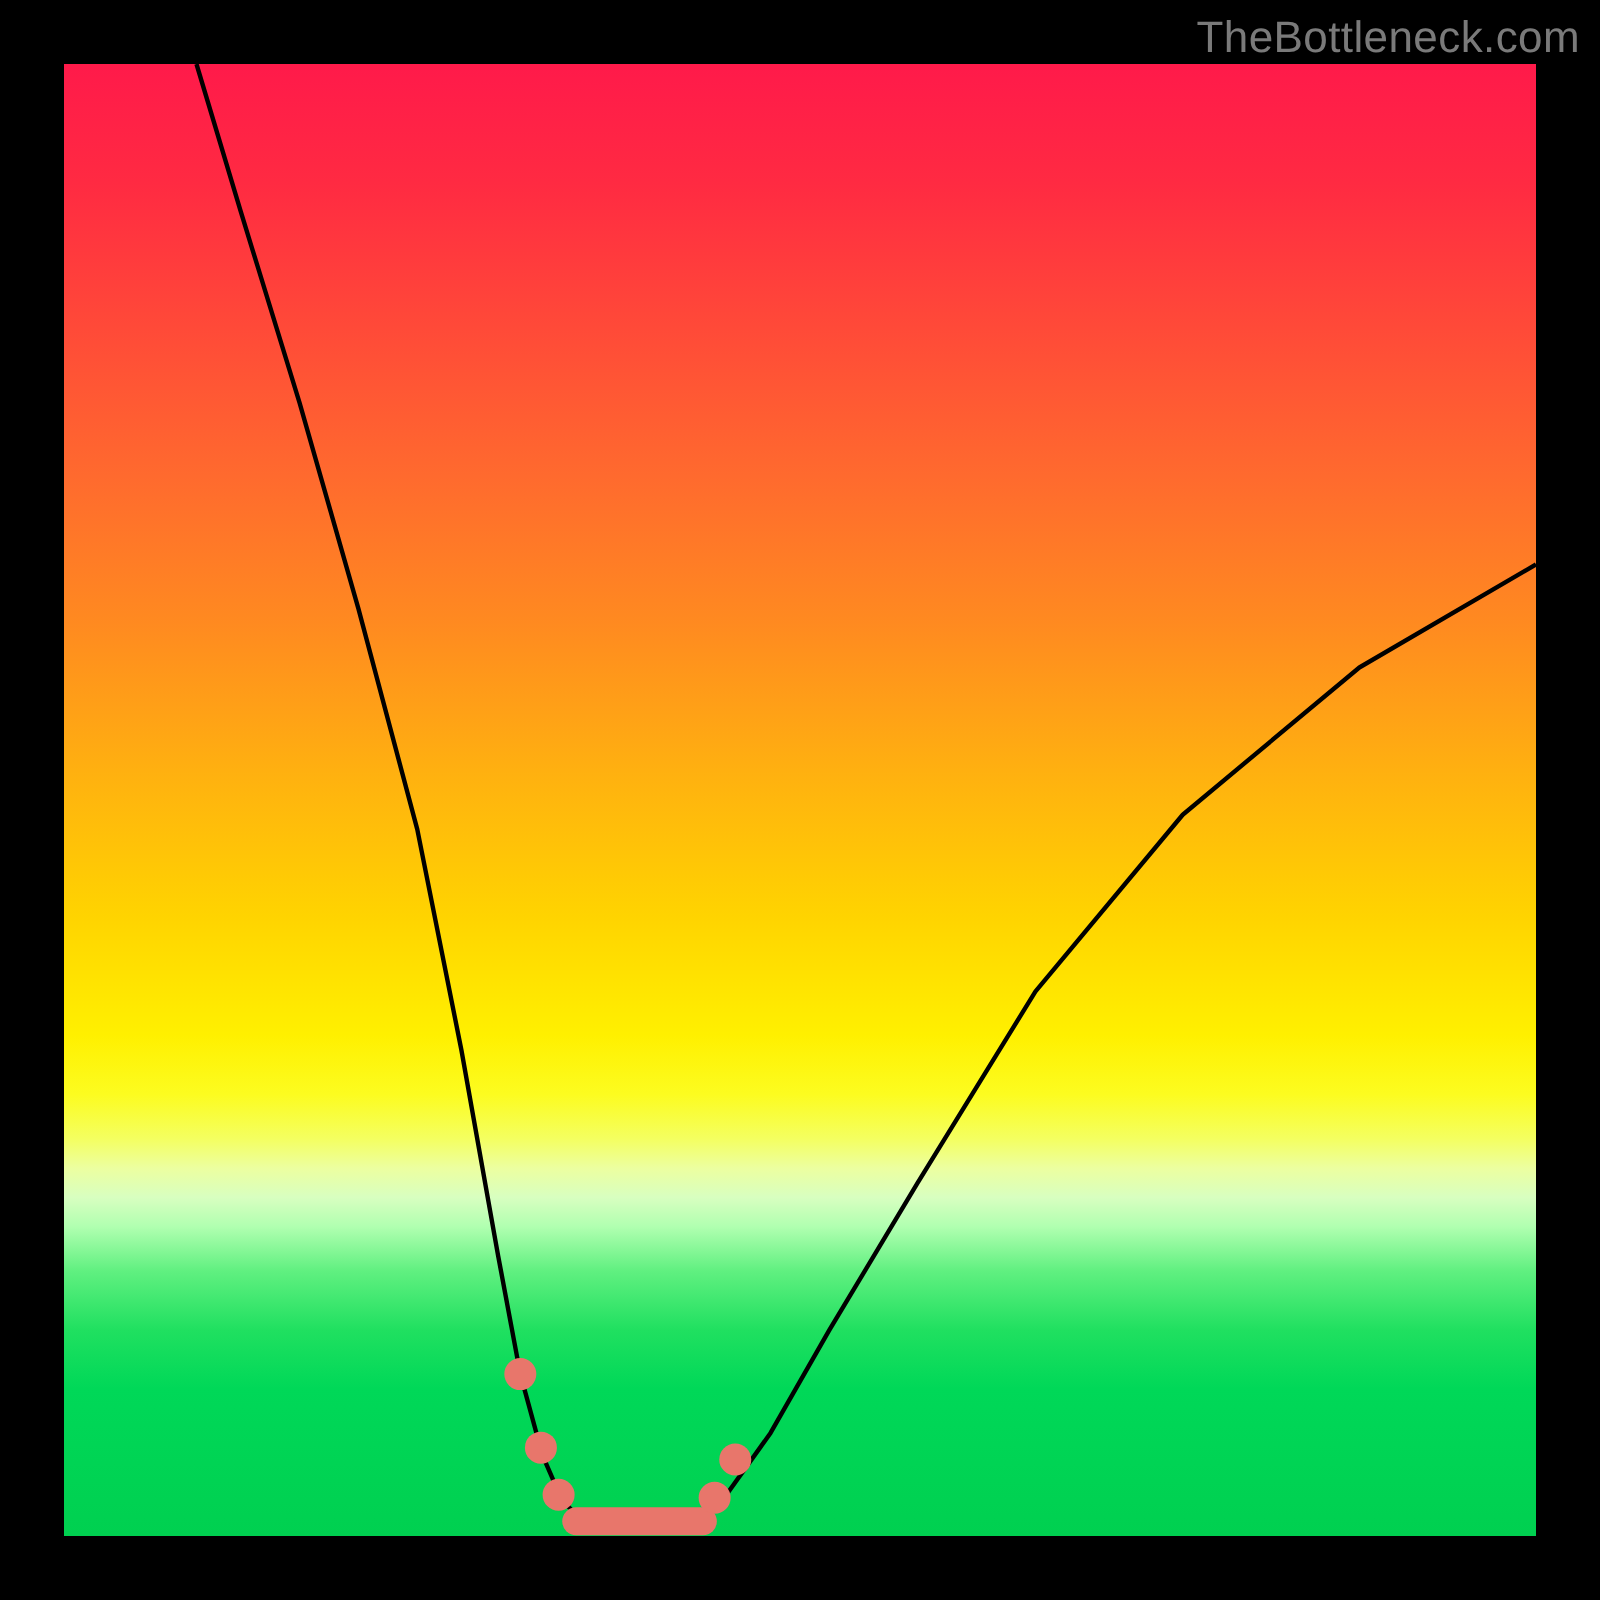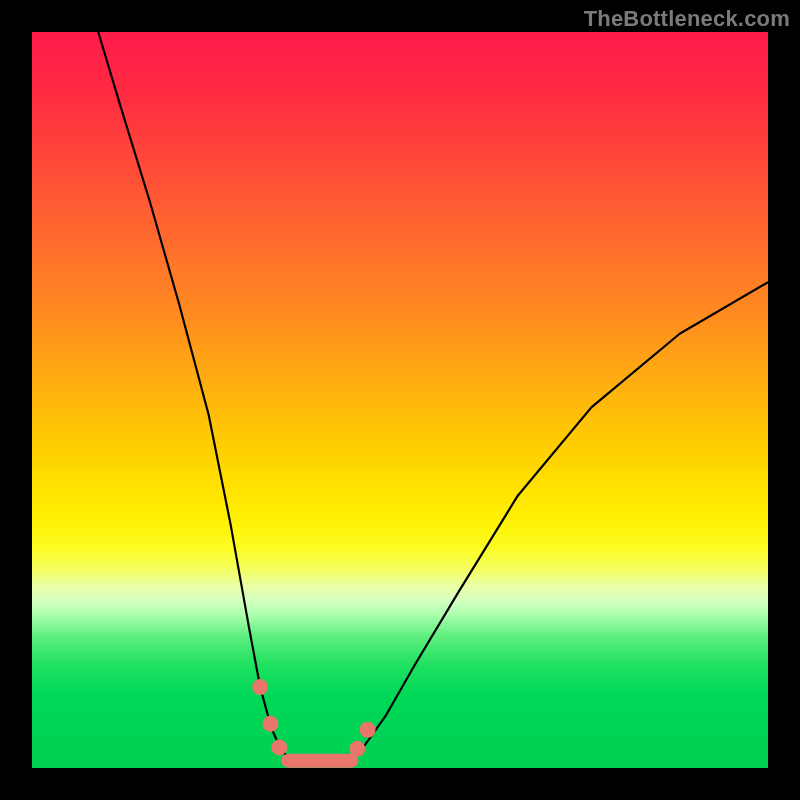--- a/index.html
+++ b/index.html
@@ -43,21 +43,21 @@
       #20e060 86%,
       #00d858 90%,
       #00d050 100%);
   }
   .watermark {
     position: absolute;
     top: 6px;
     right: 10px;
     color: #7a7a7a;
     font-size: 22px;
-    font-weight: 700;
+    font-weight: 400;
     letter-spacing: 0.2px;
     user-select: none;
   }
   svg.curves {
     position: absolute;
     top: 0;
     left: 0;
     width: 736px;
     height: 736px;
   }

